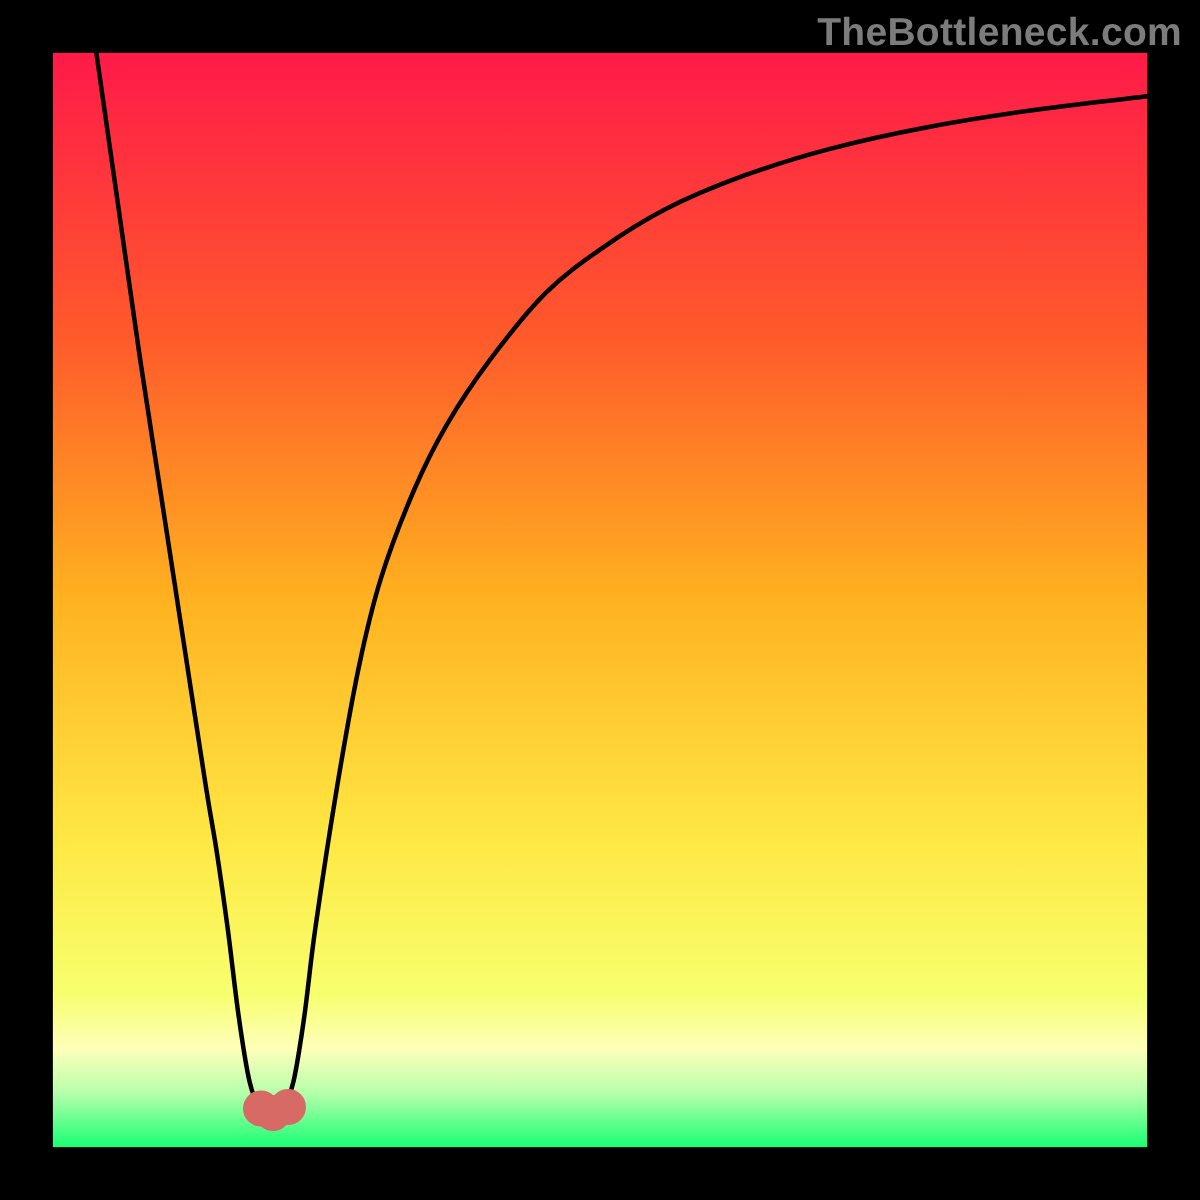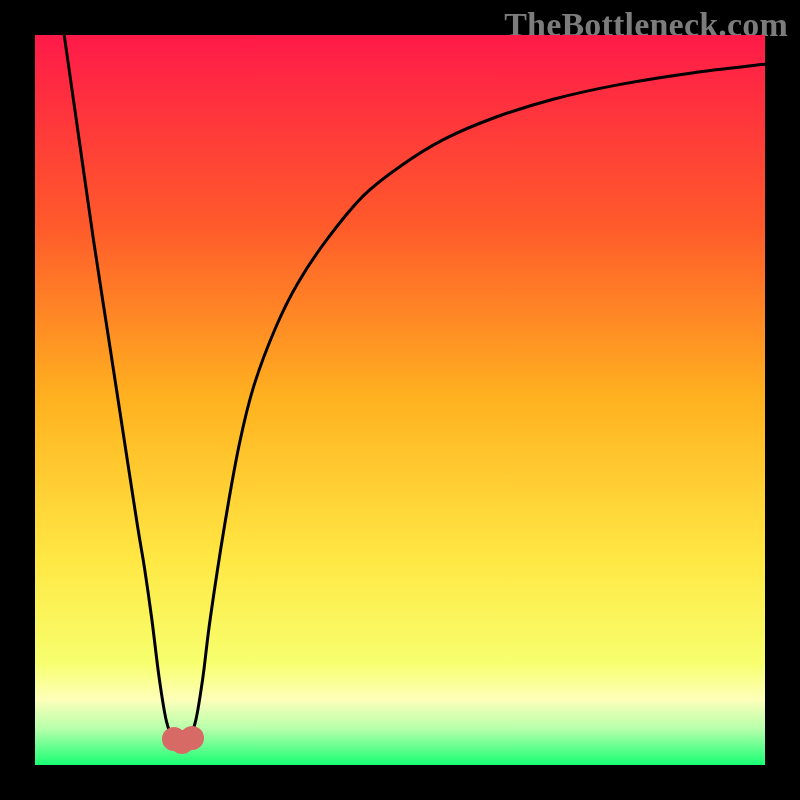--- a/index.html
+++ b/index.html
@@ -23,22 +23,22 @@
     left: 35px;
     top: 35px;
     width: 730px;
     height: 730px;
     overflow: hidden;
   }
   .watermark {
     position: absolute;
     top: 6px;
     right: 12px;
-    font-family: Liberation Serif, serif;
-    font-size: 34px;
+    font-family: Liberation Sans, sans-serif;
+    font-size: 26px;
     font-weight: 600;
     color: #7c7c7c;
     letter-spacing: 0.2px;
   }
   .marker {
     position: absolute;
     width: 24px;
     height: 24px;
     border-radius: 50%;
     transform: translate(-50%, -50%);

